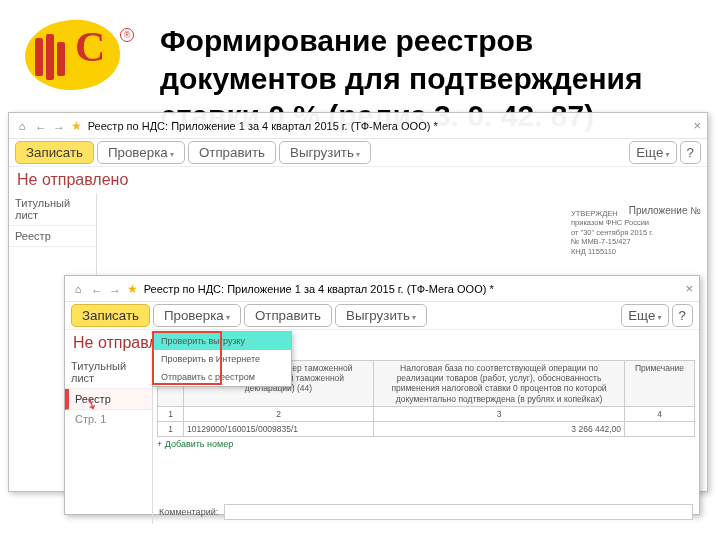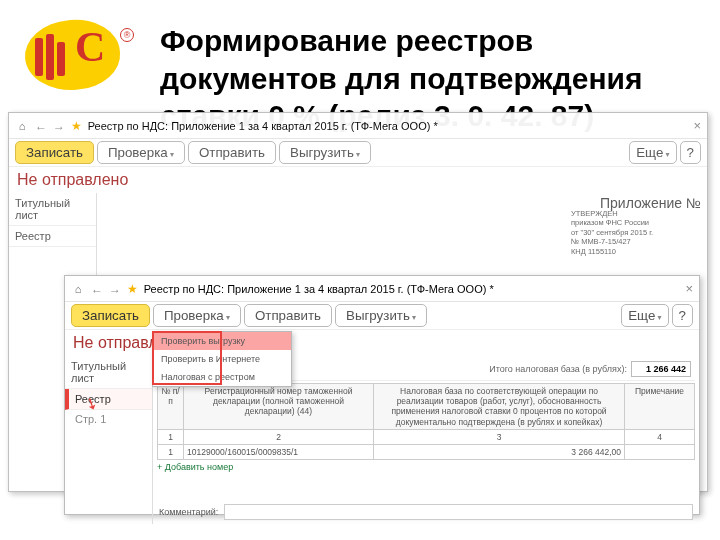--- a/index.html
+++ b/index.html
@@ -34,27 +34,27 @@
 .btn.sq{padding:3px 6px}
 
 .status{padding:4px 8px;font-size:16px;color:#a33}
 .body-area{display:flex;height:calc(100% - 70px)}
 .side{width:88px;border-right:1px solid #ddd;font-size:11px}
 .side-item{padding:4px 6px;border-bottom:1px solid #eee;color:#555}
 .side-item.red{border-left:4px solid #e8403a;background:#fff6f5;color:#333}
 .side-sub{padding:3px 10px;color:#888}
 
 .main{flex:1;padding:4px 6px;font-size:9px;color:#555;position:relative;overflow:hidden}
-.appx{position:absolute;right:6px;top:2px;font-size:14px}
+.appx{position:absolute;right:6px;top:12px;font-size:10px}
 .approv{position:absolute;right:6px;top:16px;width:130px;font-size:7.5px;line-height:1.25;color:#666}
 .reg-title{margin-top:58px;font-size:8px;color:#666;text-align:left;padding:0 4px;line-height:1.3}
 
 .menu-pop{position:absolute;top:27px;left:-1px;background:#fff;border:1px solid #b9b9b9;box-shadow:2px 2px 5px rgba(0,0,0,.2);font-size:9px;min-width:140px;z-index:5}
 .menu-pop div{padding:4px 8px;color:#555}
-.menu-pop div:first-child{background:#fca5a5}
+.menu-pop div:first-child{background:#5eead4}
 .redbox{position:absolute;border:2px solid #e8403a}
 .rb1{top:-1px;left:-1px;width:70px;height:54px}
 
 .filters{display:flex;gap:4px;align-items:center;padding:3px 4px;font-size:9px;border-bottom:1px solid #eee}
 .filters label{color:#666}
 .inp{border:1px solid #bbb;padding:2px 4px;font-size:9px;background:#fff}
 .inp.w1{width:58px;font-weight:bold}
 .inp.w3{width:60px;text-align:right;font-weight:bold}
 
 .tbl{width:100%;border-collapse:collapse;font-size:8.5px;margin-top:2px}
@@ -132,46 +132,39 @@
     <span class="tb-title">Реестр по НДС: Приложение 1 за 4 квартал 2015 г. (ТФ-Мега ООО) *</span>
     <span class="tb-close">×</span>
   </div>
   <div class="toolbar" style="position:relative">
     <button class="btn yellow">Записать</button>
     <div style="position:relative">
       <button class="btn dd" style="position:relative;z-index:2">Проверка</button>
       <div class="menu-pop">
         <div>Проверить выгрузку</div>
         <div>Проверить в Интернете</div>
-        <div>Налоговая с реестром</div>
+        <div>Отправить с реестром</div>
         <div class="redbox rb1"></div>
       </div>
     </div>
     <button class="btn">Отправить</button>
     <button class="btn dd">Выгрузить</button>
     <div class="tb-spacer"></div>
     <button class="btn dd sq">Еще</button>
     <button class="btn sq">?</button>
   </div>
   <div class="status">Не отправлено</div>
   <div class="body-area" style="position:relative">
     <span class="red-arrow ra1">➘</span>
     <div class="side">
       <div class="side-item">Титульный лист</div>
       <div class="side-item red">Реестр</div>
       <div class="side-sub">Стр. 1</div>
     </div>
     <div class="main" style="padding:2px 4px">
-      <div class="filters">
-        <label>Код операции:</label>
-        <input class="inp w1" value="1010410" style="">
-        <span style="flex:1"></span>
-        <label>Итого налоговая база (в рублях):</label>
-        <input class="inp w3" value="1 266 442" style="">
-      </div>
       <table class="tbl">
         <tbody>
             <tr>
           <th style="width:26px">№
 п/п</th>
           <th style="width:190px">Регистрационный номер таможенной декларации (полной таможенной декларации) (44)</th>
           <th>Налоговая база по соответствующей операции по реализации товаров (работ, услуг), обоснованность применения налоговой ставки 0 процентов по которой документально подтверждена (в рублях и копейках)</th>
           <th style="width:70px">Примечание</th>
         </tr>
         <tr>

